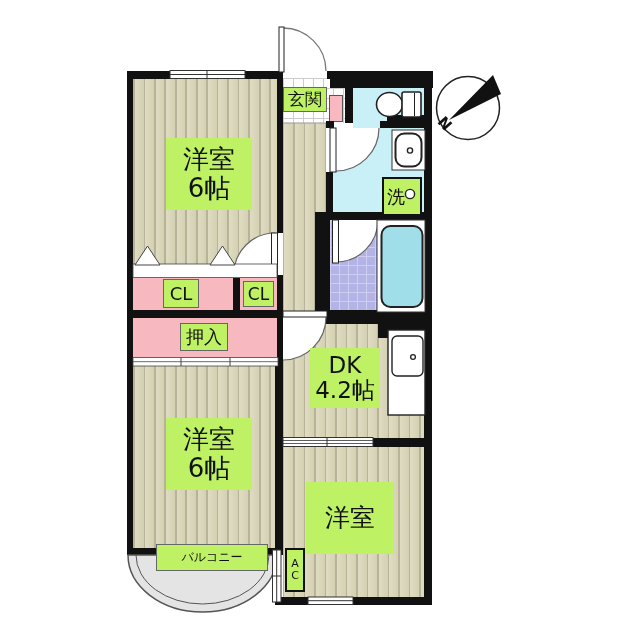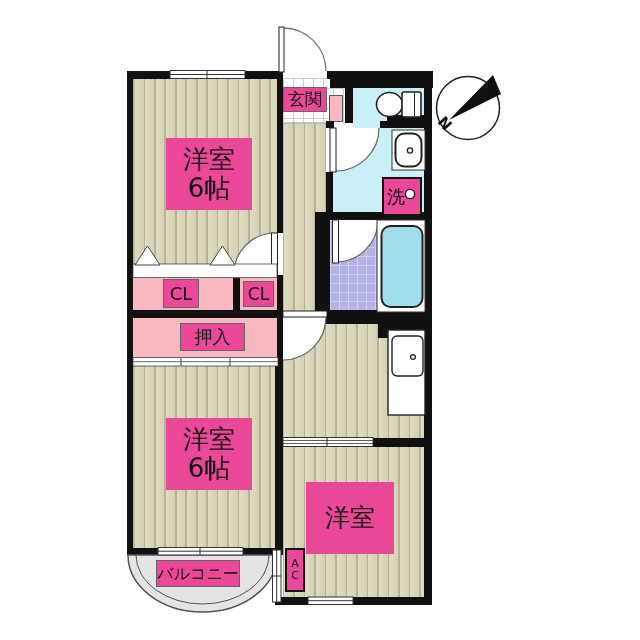--- a/index.html
+++ b/index.html
@@ -8,21 +8,21 @@
   .w{position:absolute;background:#111;}
   .tat{position:absolute;background:repeating-linear-gradient(90deg,#b7b299 0px,#b7b299 1.5px,#e0dcc2 1.5px,#d4d0b2 10.5px);}
   .cyan{position:absolute;background:#c9f0f6;}
   .pink{position:absolute;background:#f7b9bf;}
   .grid{position:absolute;background-color:#fff;
         background-image:linear-gradient(#ccc 1px,transparent 1px),linear-gradient(90deg,#ccc 1px,transparent 1px);
         background-size:10px 10px;}
   .tile{position:absolute;background-color:#b4b3e5;
         background-image:linear-gradient(#cfcef2 1px,transparent 1px),linear-gradient(90deg,#cfcef2 1px,transparent 1px);
         background-size:9px 9px;}
-  .lbl{position:absolute;background:#ec4899;display:flex;align-items:center;justify-content:center;
+  .lbl{position:absolute;background:#bef264;display:flex;align-items:center;justify-content:center;
        text-align:center;line-height:1.1;}
   .lbl.bd{border:1px solid #666;box-sizing:border-box;}
   .col{flex-direction:column;}
   svg{position:absolute;left:0;top:0;}
 </style>
 </head>
 <body>
 
 <div id="plan">
 
@@ -171,23 +171,27 @@
     <div>洋室</div>
     <div>6帖</div>
   </div>
   <div class="lbl col" style="left:166px;top:418px;width:86px;height:72px;font-size:26px">
     <div>洋室</div>
     <div>6帖</div>
   </div>
   <div class="lbl col" style="left:306px;top:482px;width:88px;height:72px;font-size:25px">
     <div>洋室</div>
   </div>
+  <div class="lbl col" style="left:310px;top:348px;width:70px;height:60px;font-size:23px">
+    <div>DK</div>
+    <div>4.2帖</div>
+  </div>
   <div class="lbl bd" style="left:283px;top:87px;width:44px;height:25px;font-size:17px">玄関</div>
-  <div class="lbl bd" style="left:180px;top:323px;width:65px;height:28px;font-size:18px">押入</div>
+  <div class="lbl bd" style="left:180px;top:323px;width:48px;height:28px;font-size:18px">押入</div>
   <div class="lbl bd" style="left:163px;top:279px;width:36px;height:29px;font-size:18px">CL</div>
   <div class="lbl bd" style="left:243px;top:281px;width:31px;height:26px;font-size:17px">CL</div>
-  <div class="lbl bd" style="left:156px;top:560px;width:84px;height:27px;font-size:16px">バルコニー</div>
+  <div class="lbl bd" style="left:156px;top:544px;width:112px;height:27px;font-size:12px">バルコニー</div>
   <div class="lbl bd col" style="left:285px;top:548px;width:20px;height:44px;font-size:11px;border-width:2px;border-color:#111">
     <div>A</div>
     <div>C</div>
   </div>
 
 </div>
 
 </body></html>

